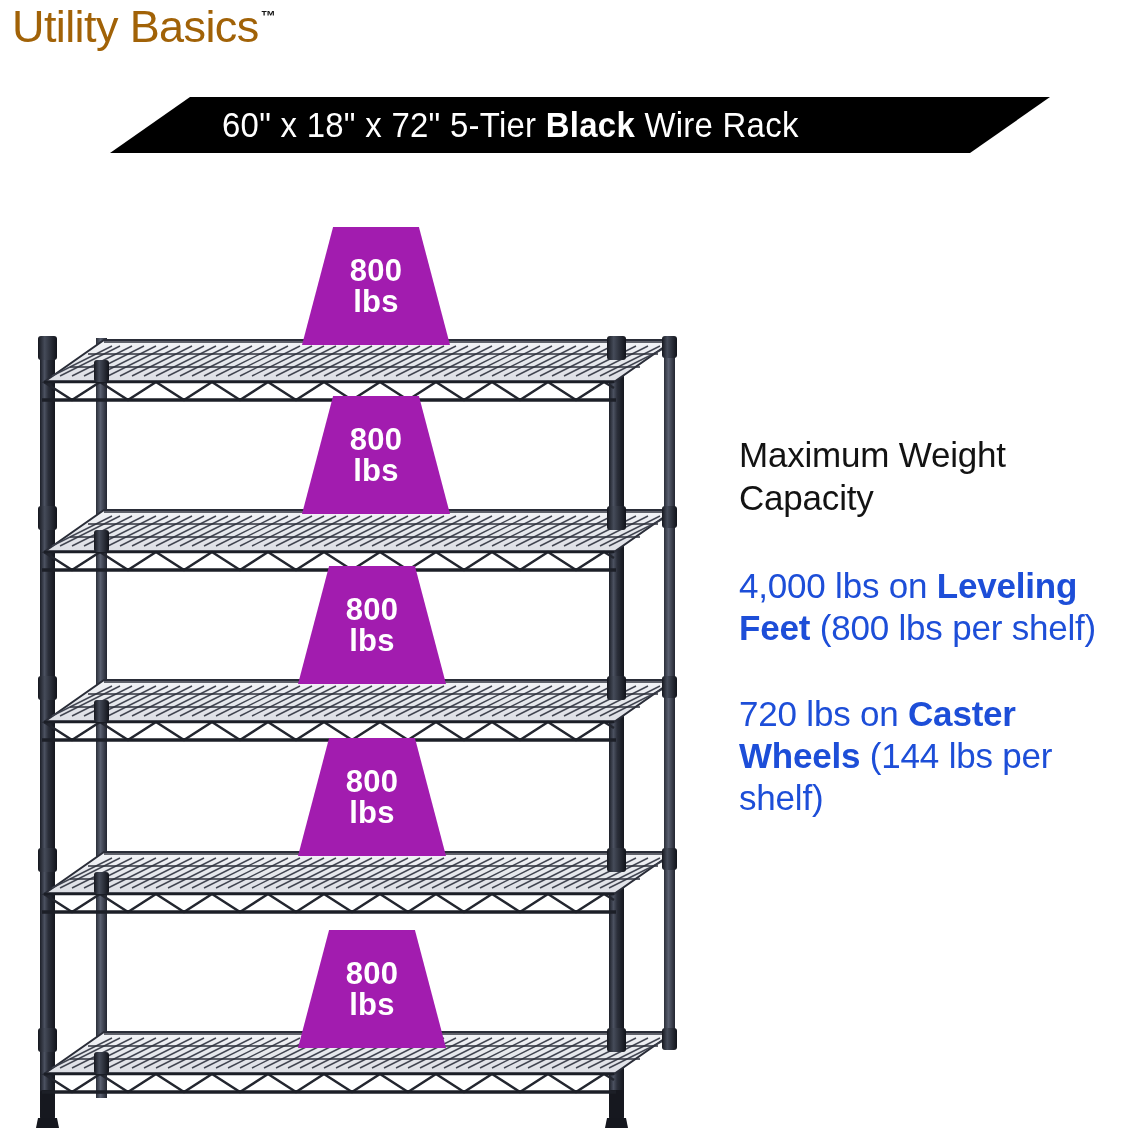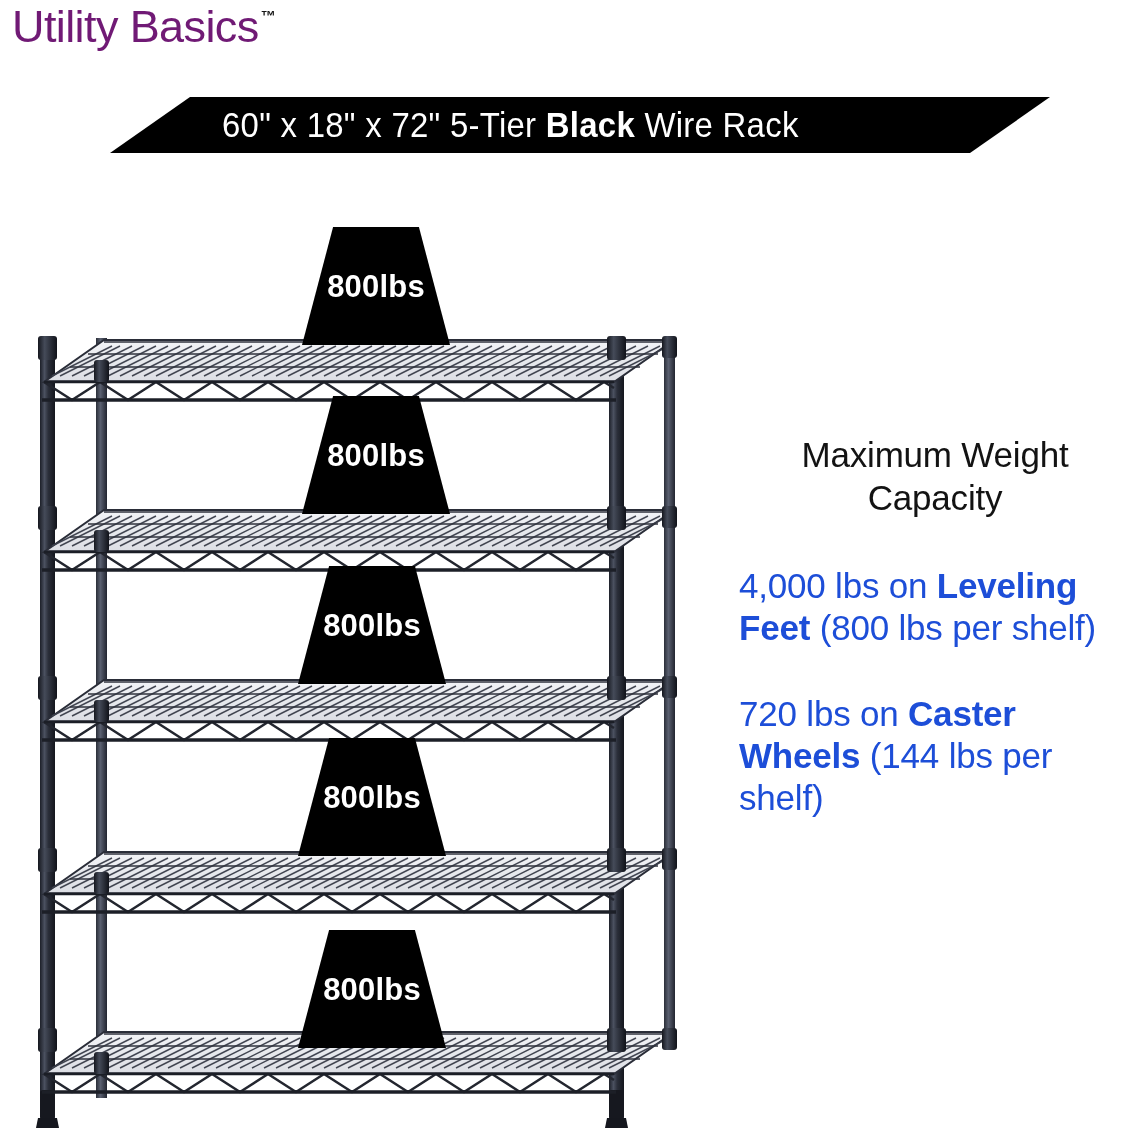--- a/index.html
+++ b/index.html
@@ -25,21 +25,21 @@
     top: 2px;
     display: flex;
     align-items: flex-start;
   }
   #brand-logo .brand-word {
     font-family: "Liberation Sans", sans-serif;
     font-size: 45px;
     font-weight: 400;
     letter-spacing: -0.6px;
     line-height: 1.12;
-    color: #701a75;
+    color: #a16207;
     white-space: nowrap;
   }
   #brand-logo .brand-tm {
     font-size: 15px;
     font-weight: 700;
     line-height: 1;
     margin-top: 6px;
     margin-left: 2px;
     color: #141414;
   }
@@ -79,21 +79,20 @@
     top: 434px;
     width: 392px;
   }
   #capacity-panel .capacity-heading {
     font-size: 35px;
     font-weight: 400;
     line-height: 1.22;
     letter-spacing: -0.2px;
     color: #131313;
     margin: 0 0 46px 0;
-    text-align: center;
   }
   #capacity-panel .capacity-line {
     font-size: 35px;
     font-weight: 400;
     line-height: 1.2;
     letter-spacing: -0.2px;
     color: #1d4ed8;
     margin: 0 0 44px 0;
   }
   #capacity-panel .capacity-line b {
@@ -109,25 +108,25 @@
     width: 700px;
     height: 921px;
   }
   #rack-illustration svg { display: block; }
 
   
   .weight-badge {
     position: absolute;
     width: 148px;
     height: 118px;
-    background: #000000;
+    background: #a21caf;
     -webkit-clip-path: polygon(21% 0, 79% 0, 100% 100%, 0 100%);
     clip-path: polygon(21% 0, 79% 0, 100% 100%, 0 100%);
     display: flex;
-    flex-direction: row;
+    flex-direction: column;
     align-items: center;
     justify-content: center;
     color: #ffffff;
     text-align: center;
   }
   .weight-badge .badge-value {
     font-size: 31px;
     font-weight: 700;
     line-height: 1.0;
     letter-spacing: 0.2px;

